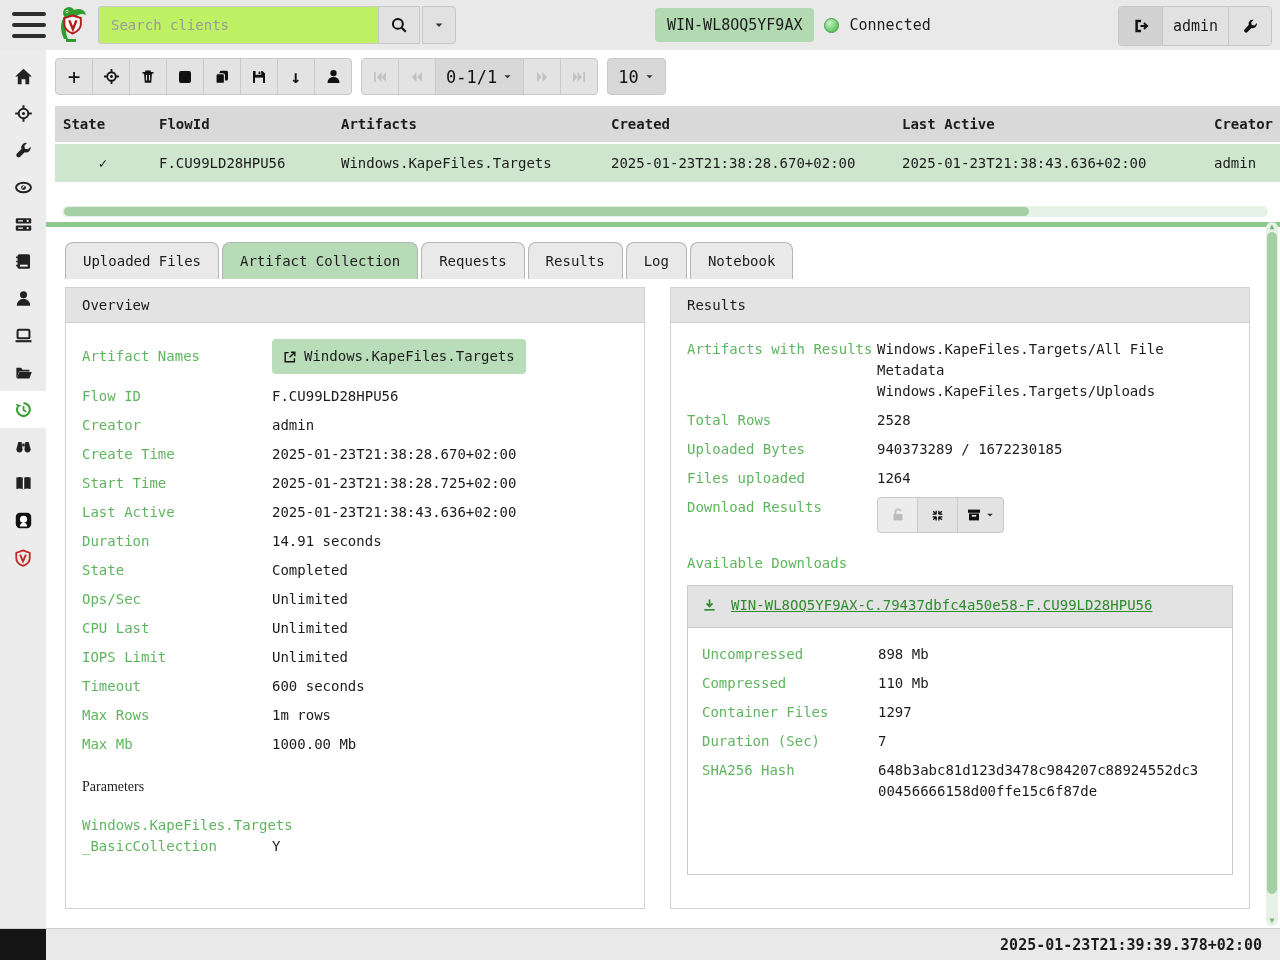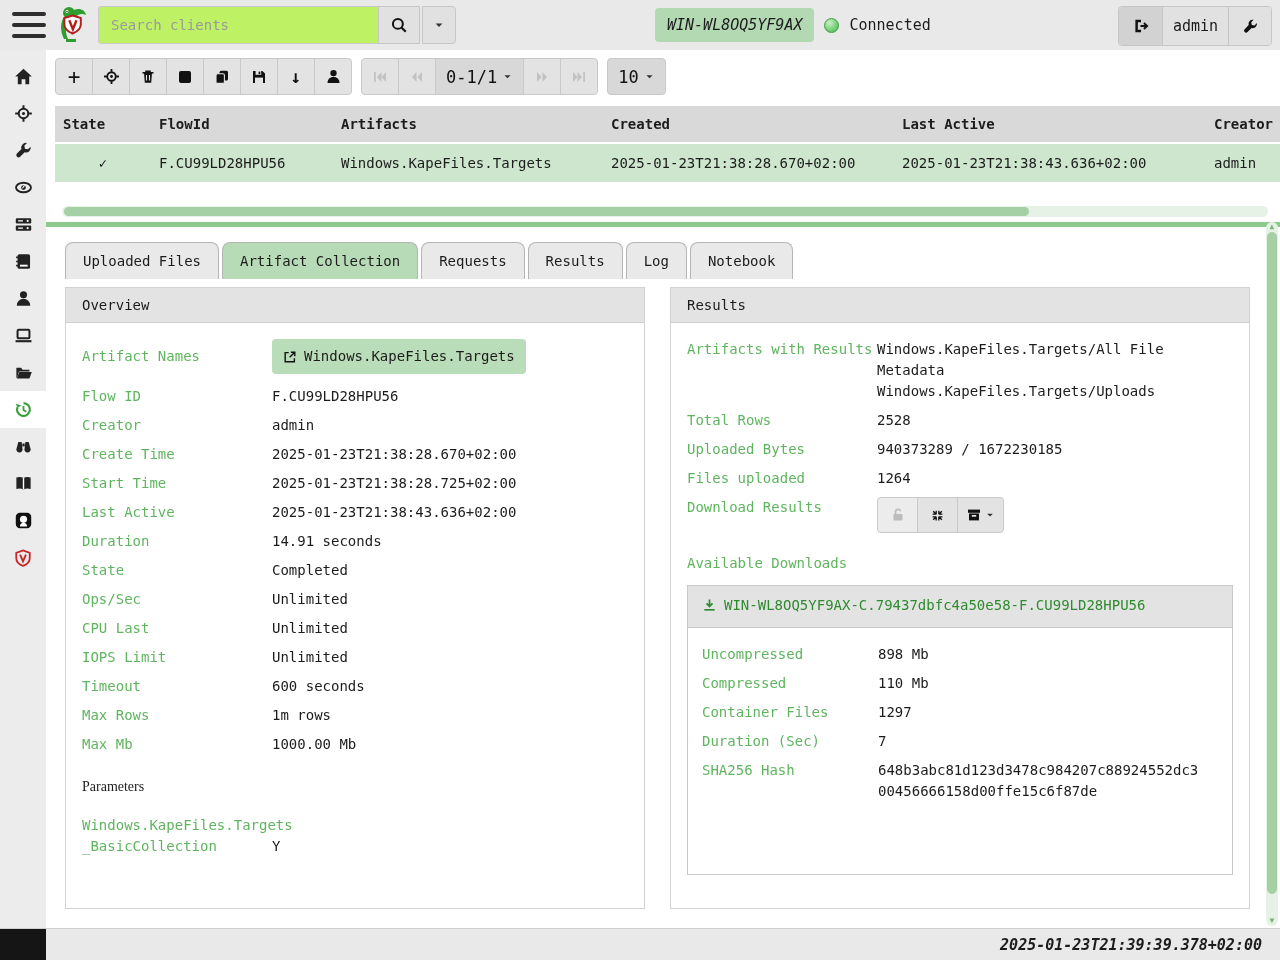--- a/index.html
+++ b/index.html
@@ -11,21 +11,21 @@
   .hamburger { width:34px; height:26px; display:flex; flex-direction:column; justify-content:space-between; margin:0 6px 0 4px; cursor:pointer; }
   .hamburger span { display:block; height:4px; background:#2d2d2d; border-radius:2px; }
   .logo { width:38px; height:40px; margin-right:8px; }
   .searchgrp { display:flex; align-items:center; }
   .search-input { width:280px; height:38px; border:1px solid #c9c9c9; border-right:none; border-radius:4px 0 0 4px; padding:0 12px; font:14px "DejaVu Sans Mono",monospace; color:#444; background:#bef264; }
   .search-input::placeholder { color:#9a9a9a; }
   .nbtn { height:38px; background:#e1e1e1; border:1px solid #c6c6c6; display:flex; align-items:center; justify-content:center; cursor:pointer; }
   .btn-search { width:42px; }
   .btn-caret { width:34px; border-radius:0 4px 4px 0; margin-left:2px; }
   .client-status { position:absolute; left:655px; top:7px; height:36px; display:flex; align-items:center; gap:10px; }
-  .client-badge { background:#b3d9b3; color:#1c1c1c; padding:8px 12px; border-radius:4px; font-size:15px;font-style:italic; }
+  .client-badge { background:#b3d9b3; color:#1c1c1c; padding:8px 12px; border-radius:4px; font-size:15px; }
   .conn-dot { width:15px; height:15px; border-radius:50%; background:radial-gradient(circle at 35% 30%, #c8f0c8, #66c866 70%); border:1px solid #3f9d3f; }
   .conn-label { font-size:15px; }
   .usergrp { position:absolute; right:8px; top:6px; display:flex; border:1px solid #c6c6c6; border-radius:4px; overflow:hidden; }
   .ubtn { height:38px; display:flex; align-items:center; justify-content:center; background:#e1e1e1; border-right:1px solid #c6c6c6; cursor:pointer; }
   .ubtn:last-child { border-right:none; }
   .btn-logout { width:44px; background:#d2d2d2; }
   .btn-user { width:66px; font-size:15px; }
   .btn-wrench { width:42px; }
 
   
@@ -75,34 +75,34 @@
   .param-art { color:#5fb55f; line-height:21px; }
   .param-row { display:flex; line-height:21px; }
   .param-row .k { width:190px; flex:none; color:#5fb55f; }
   .btngrp-dl { display:flex; border-radius:4px; }
   .dlbtn { height:36px; width:41px; background:#e3e3e3; border:1px solid #c9c9c9; margin-left:-1px; display:flex; align-items:center; justify-content:center; cursor:pointer; }
   .dlbtn:first-child { border-radius:4px 0 0 4px; margin-left:0; background:#ececec; }
   .dlbtn:last-child { border-radius:0 4px 4px 0; width:47px; gap:3px; }
   .avail-label { color:#5fb55f; margin:22px 0 14px; }
   .dl-card { border:1px solid #c9c9c9; min-height:290px; }
   .dl-header { background:#e3e3e3; border-bottom:1px solid #c9c9c9; padding:11px 14px; }
-  .dl-link { color:#2e8b2e; display:inline-flex; align-items:center; gap:7px; cursor:pointer; }
+  .dl-link { color:#2e8b2e; text-decoration:underline; display:inline-flex; align-items:center; gap:14px; cursor:pointer; }
   .dl-body { padding:16px 14px 30px; }
   .dl-body .kv .k { width:176px; }
   .dl-body .kv .v { width:322px; word-break:break-all; }
   .results-body { min-height:585px; }
   .dlrow { align-items:flex-start; margin-top:4px; }
 
   .vscroll { position:absolute; right:2px; top:222px; bottom:34px; width:12px; background:#e7f2e7; border-radius:6px; z-index:6; }
   .vscroll .thumb { position:absolute; left:1px; right:1px; top:10px; bottom:32px; background:#a5cfa5; border-radius:5px; cursor:pointer; }
   .vscroll .arr { position:absolute; left:0; right:0; text-align:center; font-size:8px; color:#7ab67a; }
   .arr.up { top:0; } .arr.dn { bottom:1px; }
 
   
-  .statusbar { position:absolute; left:0; right:0; bottom:0; height:32px; background:#e9e9e9; border-top:1px solid #cfcfcf; display:flex; align-items:center; justify-content:flex-end; padding-right:18px; font-weight:bold; font-size:15px;font-style:italic; }
+  .statusbar { position:absolute; left:0; right:0; bottom:0; height:32px; background:#e9e9e9; border-top:1px solid #cfcfcf; display:flex; align-items:center; justify-content:flex-end; padding-right:18px; font-weight:bold; font-size:15px; }
   .status-corner { position:absolute; left:0; top:0; bottom:0; width:46px; background:#151515; }
 
   svg { display:block; }
 </style>
 </head>
 <body>
 
 <div class="navbar">
   <div class="hamburger">
       <span></span>

